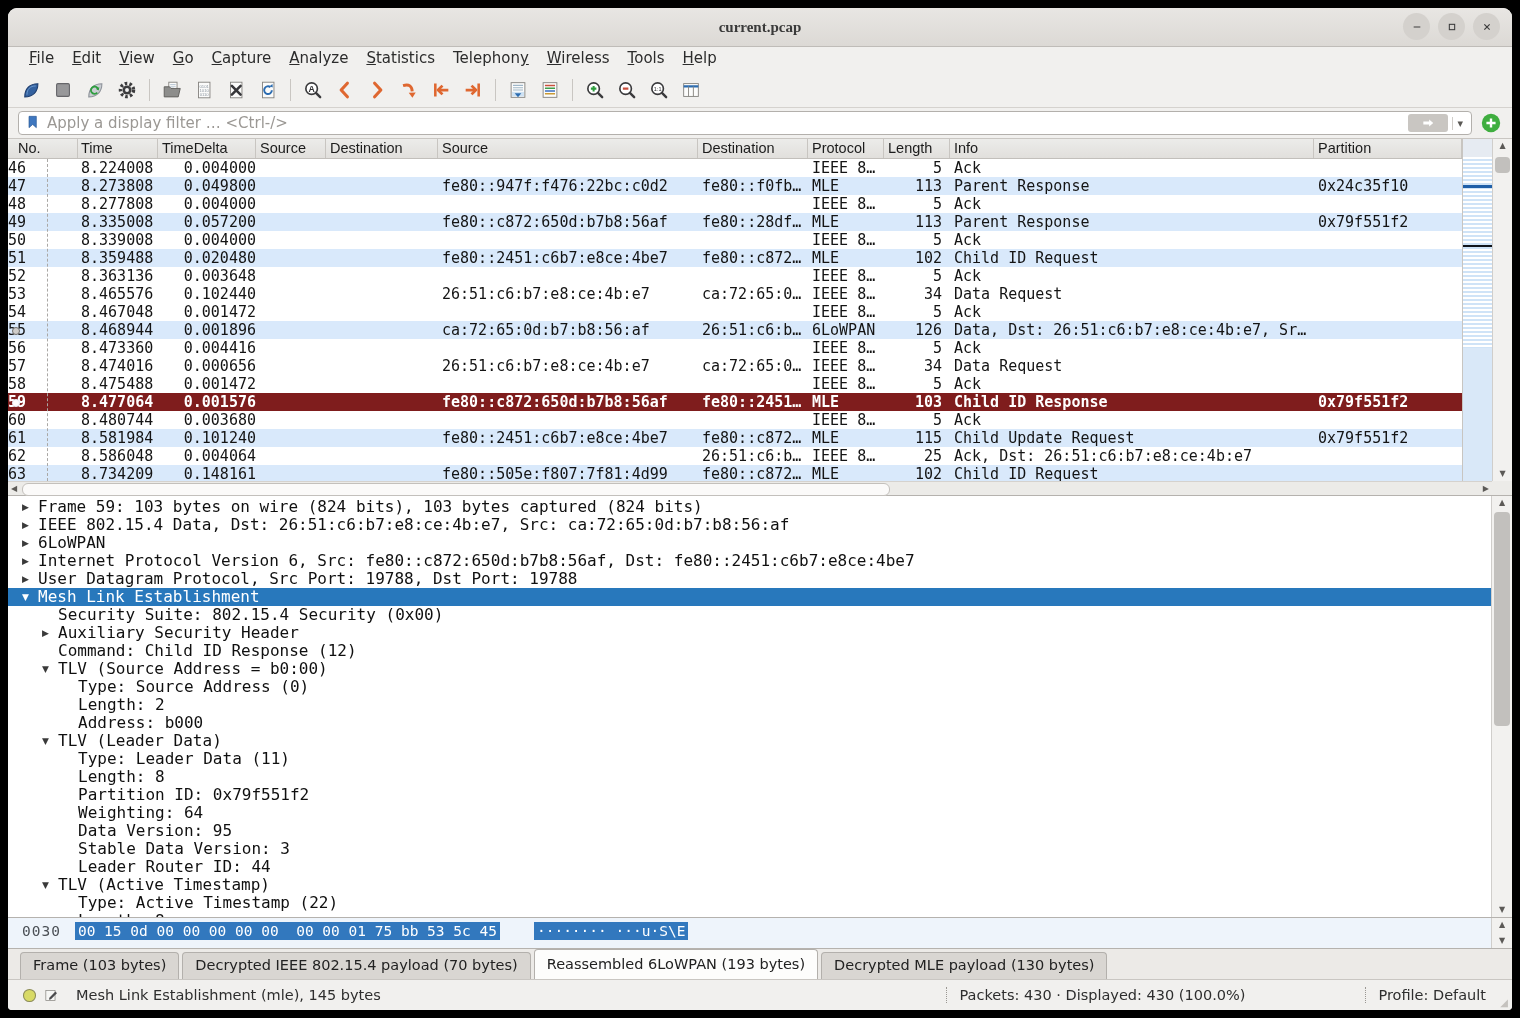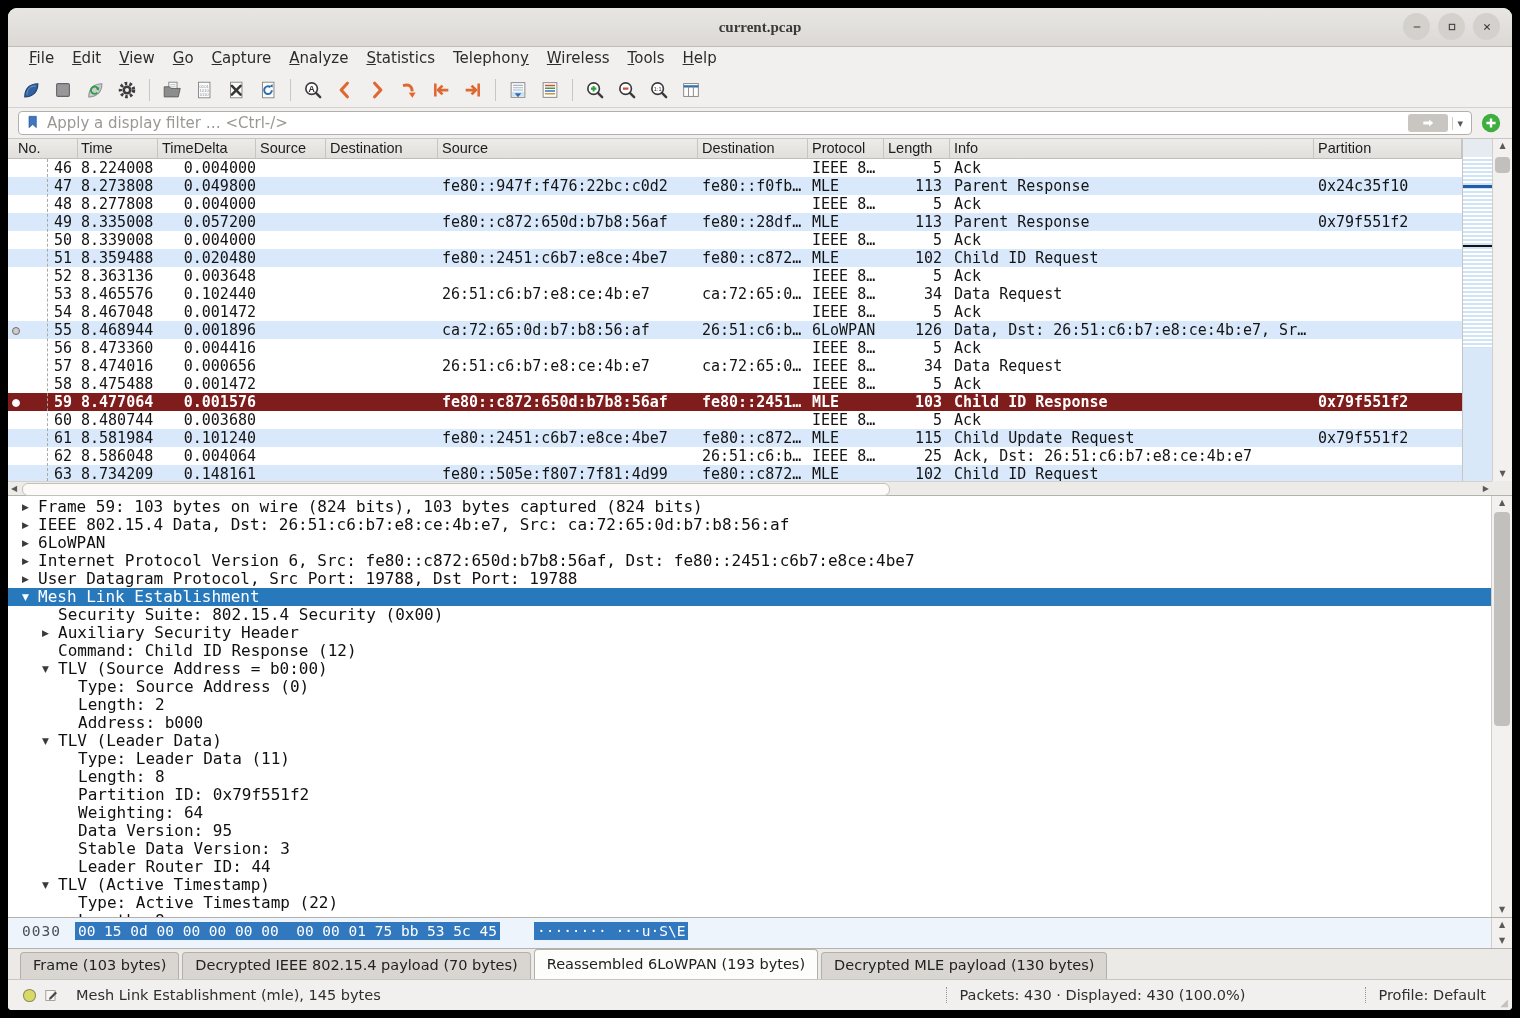--- a/index.html
+++ b/index.html
@@ -47,21 +47,21 @@
   .phdr{grid-area:1/1/2/2;display:grid;grid-template-columns:var(--pcols);
     background:linear-gradient(#ececea,#e1dfdc);border-bottom:1px solid #c2bfbb;}
   .pbody{grid-area:2/1/3/2;position:relative;overflow:hidden;}
   .pbody::after{content:'';position:absolute;left:39px;top:0;bottom:0;border-left:1px dashed #aaa8a5;}
   .plist{--pcols:70px 80px 98px 70px 112px 260px 110px 76px 66px 364px 148px;}
   .prow{display:grid;grid-template-columns:var(--pcols);height:18px;position:relative;}
   .pc{font-family:"DejaVu Sans Mono","Liberation Mono",monospace;font-size:15px;line-height:18px;
     white-space:pre;overflow:hidden;padding-left:4px;color:#141414;}
   .hc{font-family:Liberation Sans, sans-serif;font-size:14.5px;line-height:19px;
     color:#1c1c1c;border-right:1px solid #c8c5c1;}
-  .c-no{text-align:right;padding-right:6px;padding-left:0;}
+  .c-no{text-align:left;padding-right:6px;padding-left:0;}
   .hc.c-no{text-align:left;padding-left:10px;}
   .c-time{padding-left:3px;}
   .c-delta{text-align:right;padding-right:0;padding-left:0;}
   .hc.c-delta{text-align:left;padding-left:4px;}
   .c-len{text-align:right;padding-right:8px;padding-left:0;}
   .hc.c-len{text-align:left;padding-left:4px;}
   .prow.plain{background:#ffffff;}
   .prow.blue{background:#d9e9fb;}
   .prow.selected{background:#7f1d1d;font-weight:bold;}
   .prow.selected .pc{color:#ffffff;}

